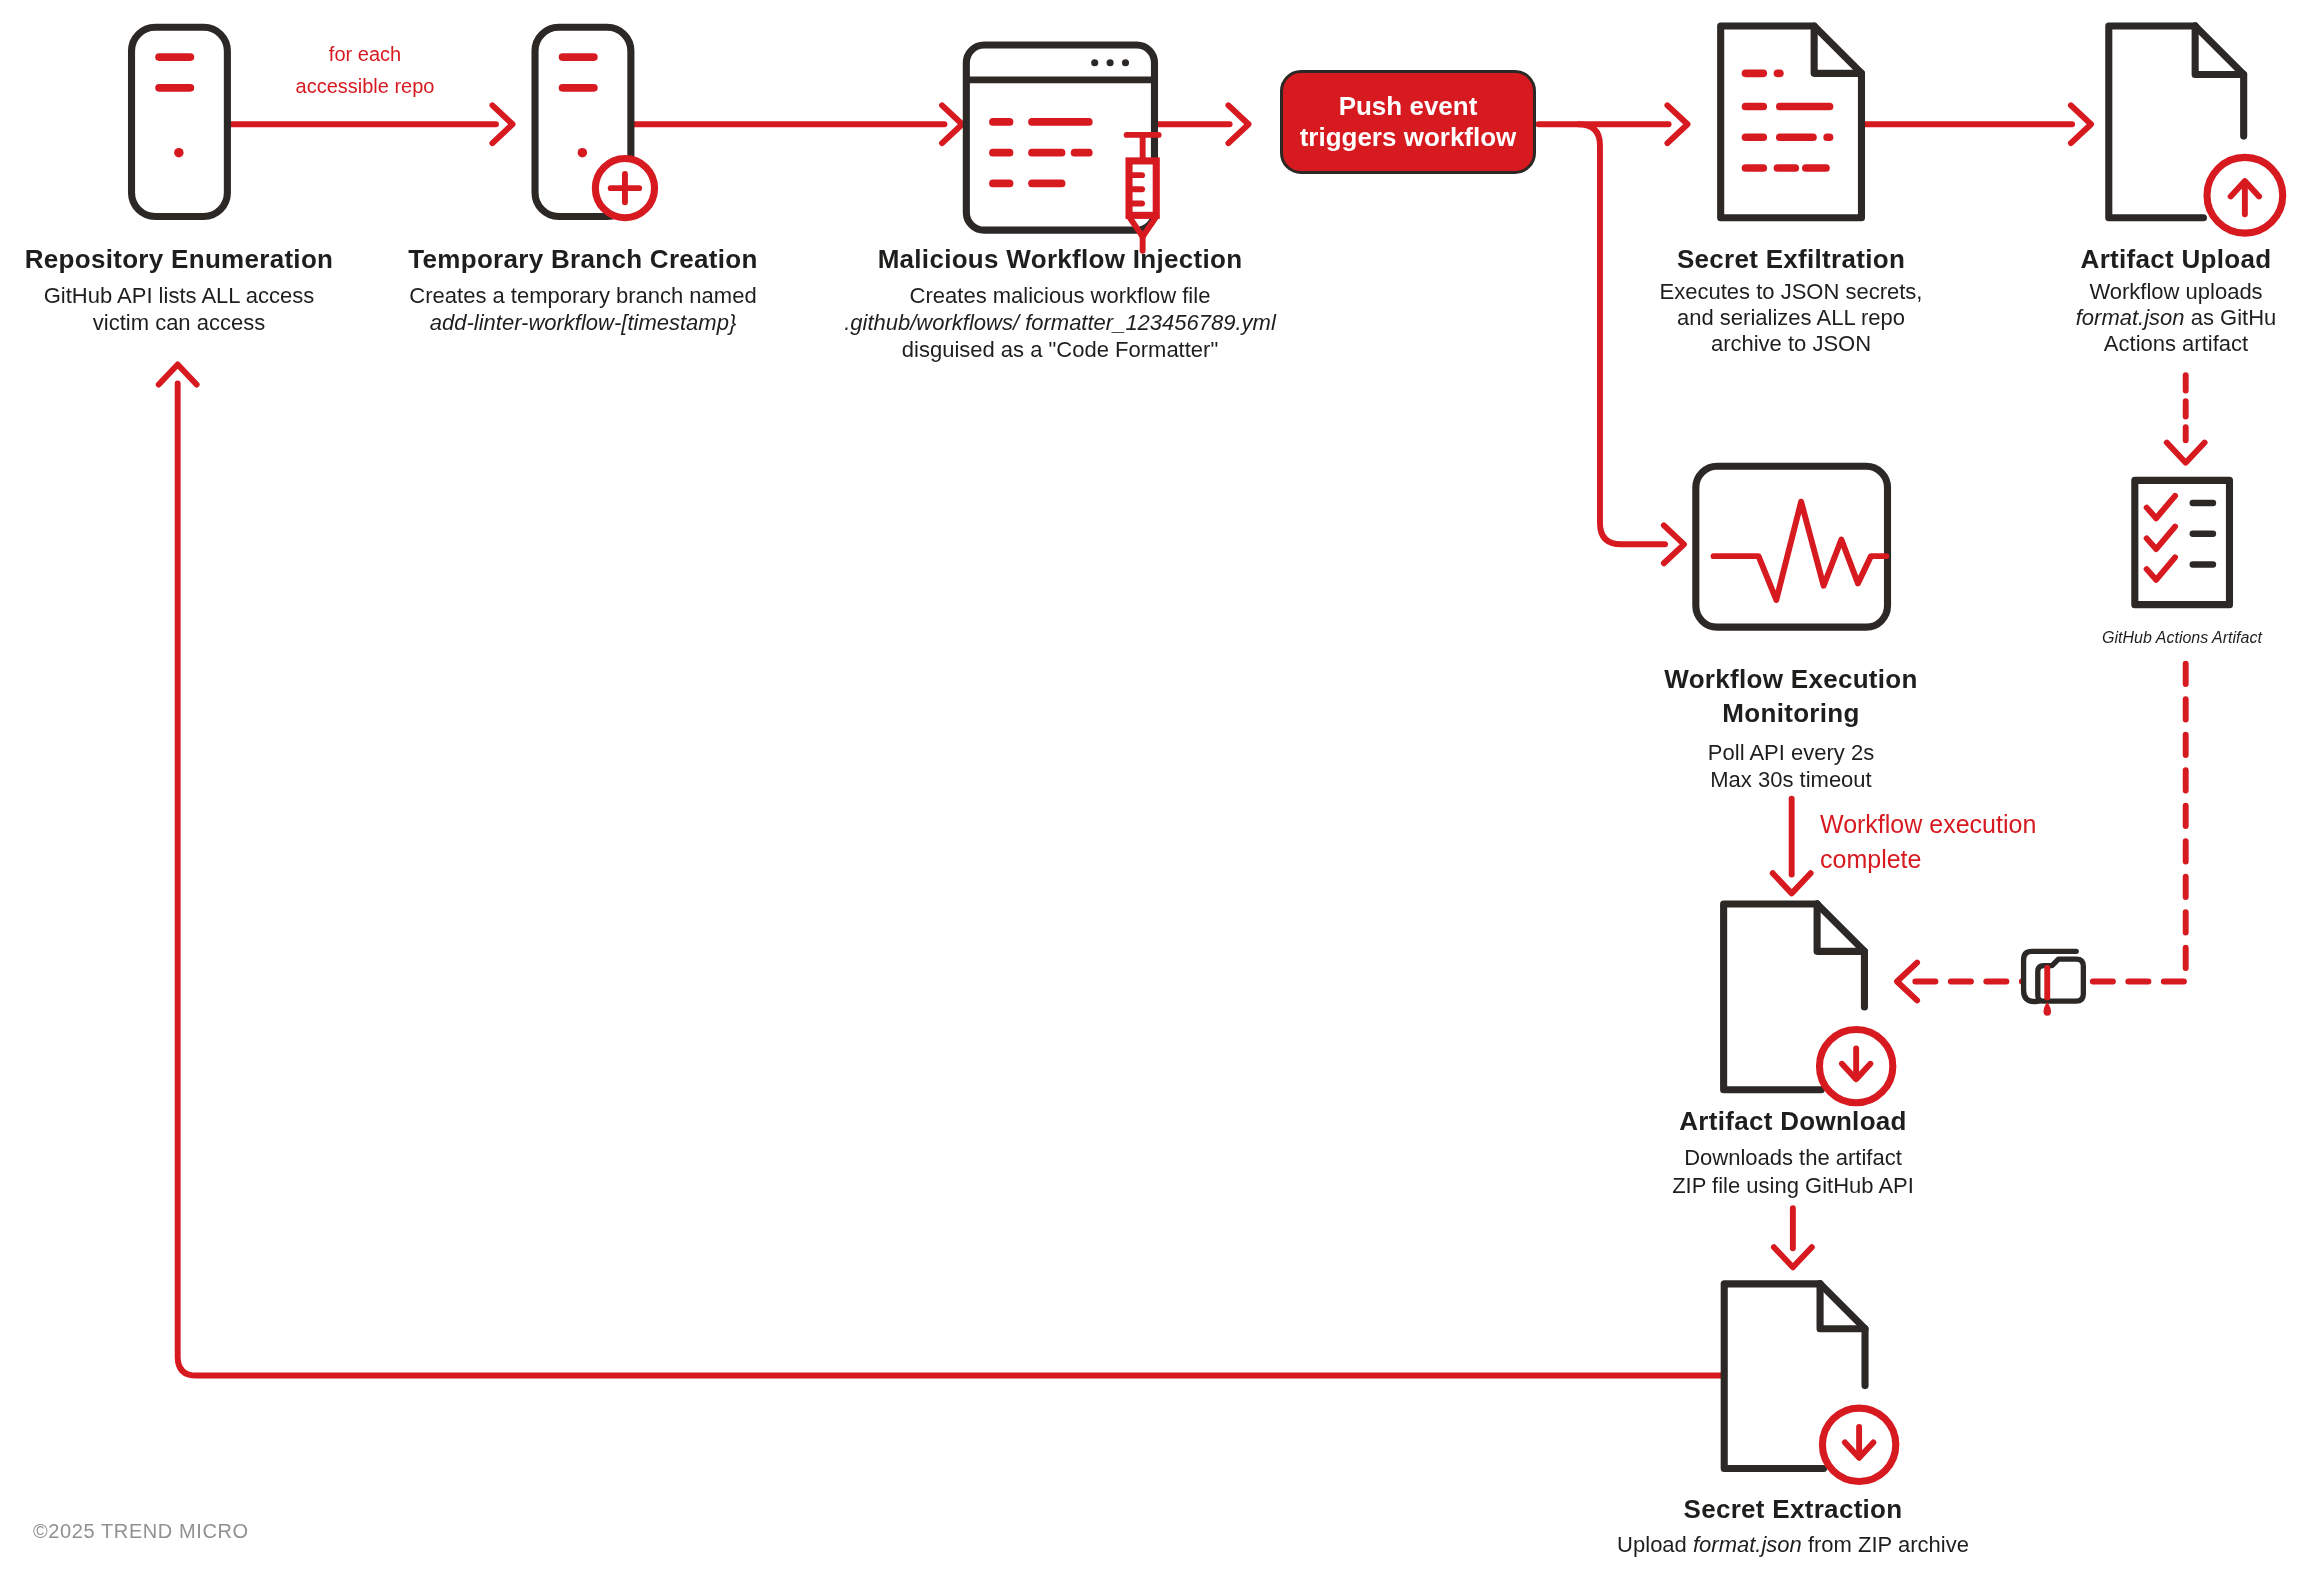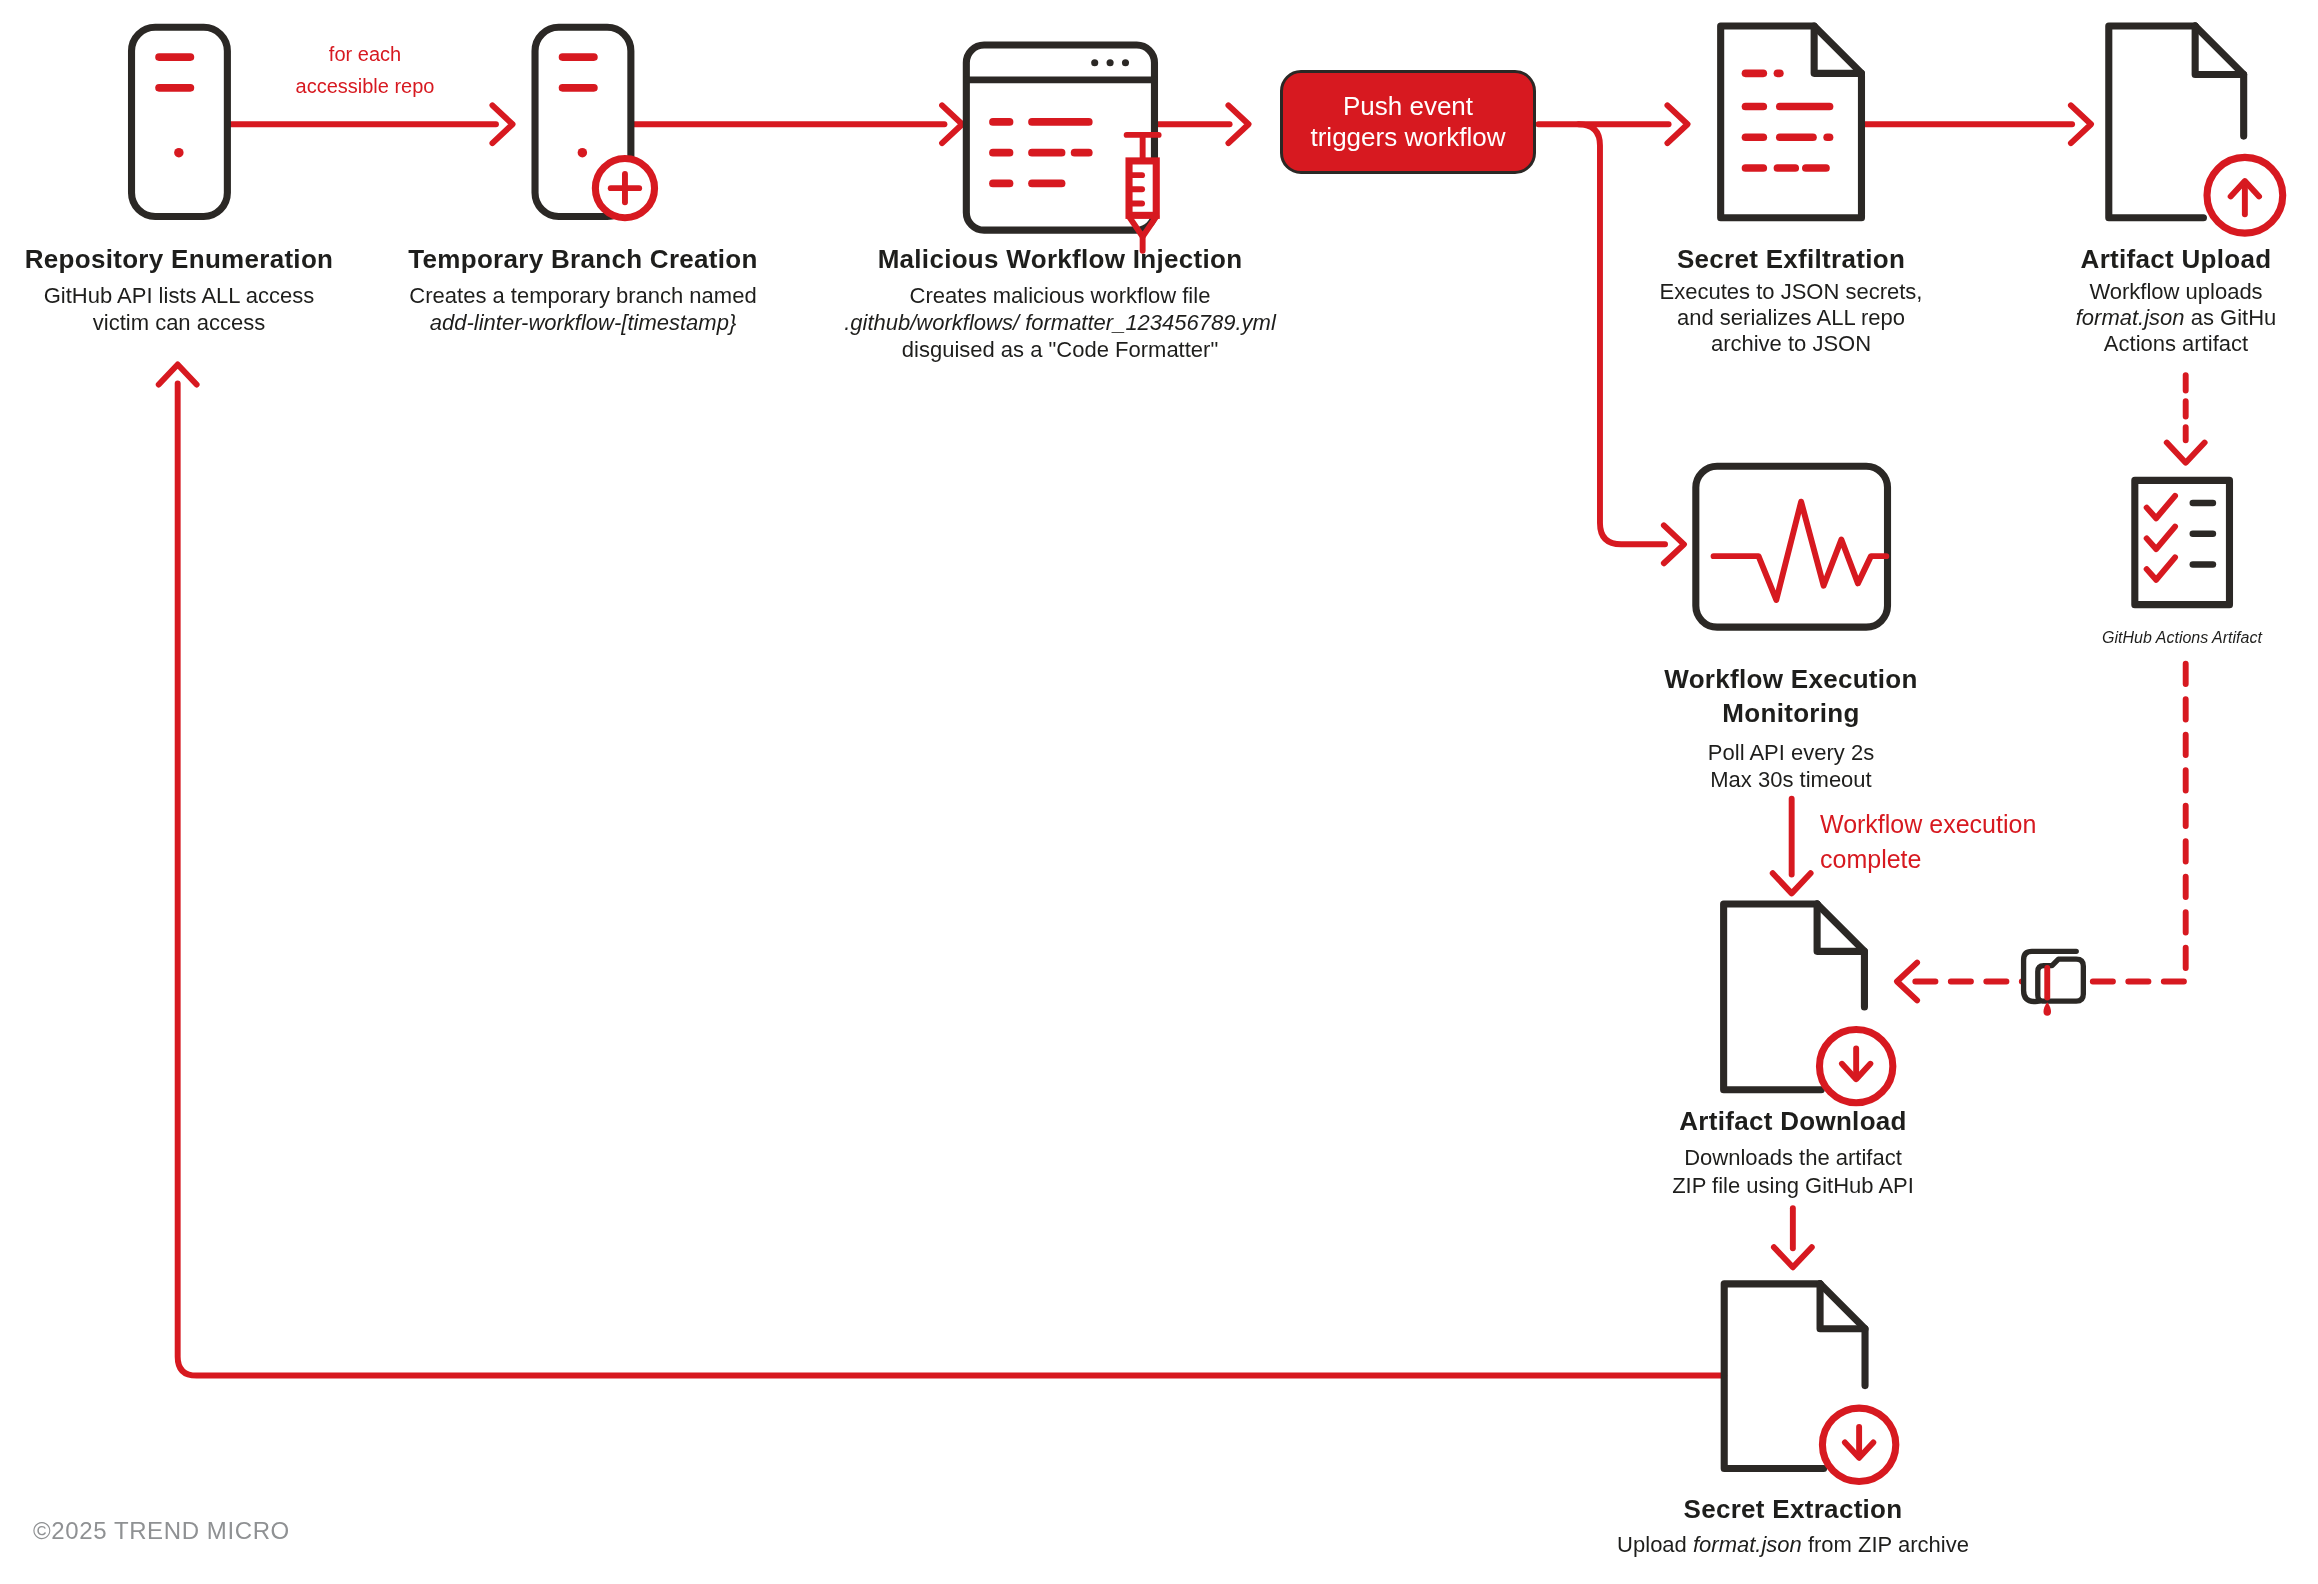--- a/index.html
+++ b/index.html
@@ -22,27 +22,27 @@
   .rwhite{fill:#fff;stroke:var(--red);stroke-width:12;}
   .dash{stroke-dasharray:34 26;}
   .dash2{stroke-dasharray:26 18;}
   
   .txt{position:absolute;transform:translate(-50%,-50%);white-space:nowrap;color:var(--text);}
   .title{font-size:26px;font-weight:700;letter-spacing:0.3px;}
   .desc{font-size:22px;}
   .italic{font-style:italic;}
   .redlab{position:absolute;transform:translate(-50%,-50%);white-space:nowrap;color:var(--red);font-size:20px;}
   .redlab-left{position:absolute;transform:translate(0,-50%);white-space:nowrap;color:var(--red);font-size:25px;}
-  .copyright{position:absolute;transform:translate(0,-50%);white-space:nowrap;color:var(--gray);font-size:24px;letter-spacing:0.6px;}
+  .copyright{position:absolute;transform:translate(0,-50%);white-space:nowrap;color:var(--gray);font-size:20px;letter-spacing:0.6px;}
   
   .push-btn{
     position:absolute;left:1280px;top:70px;width:256px;height:104px;box-sizing:border-box;
     background:var(--red);border:3px solid var(--dark);border-radius:21px;
     display:flex;flex-direction:column;align-items:center;justify-content:center;
-    color:#fff;font-size:26px;line-height:31px;text-align:center;font-weight:400;
+    color:#fff;font-size:26px;line-height:31px;text-align:center;font-weight:700;
   }
 </style>
 </head>
 <body>
 
 <svg class="diagram" width="2319" height="1585" viewBox="0 0 3919 2679">
 
   <g>
     <line class="rl" x1="390" y1="210" x2="838" y2="210"></line>
     <path class="rl" d="M 832 178 L 866 210 L 832 242"></path>

